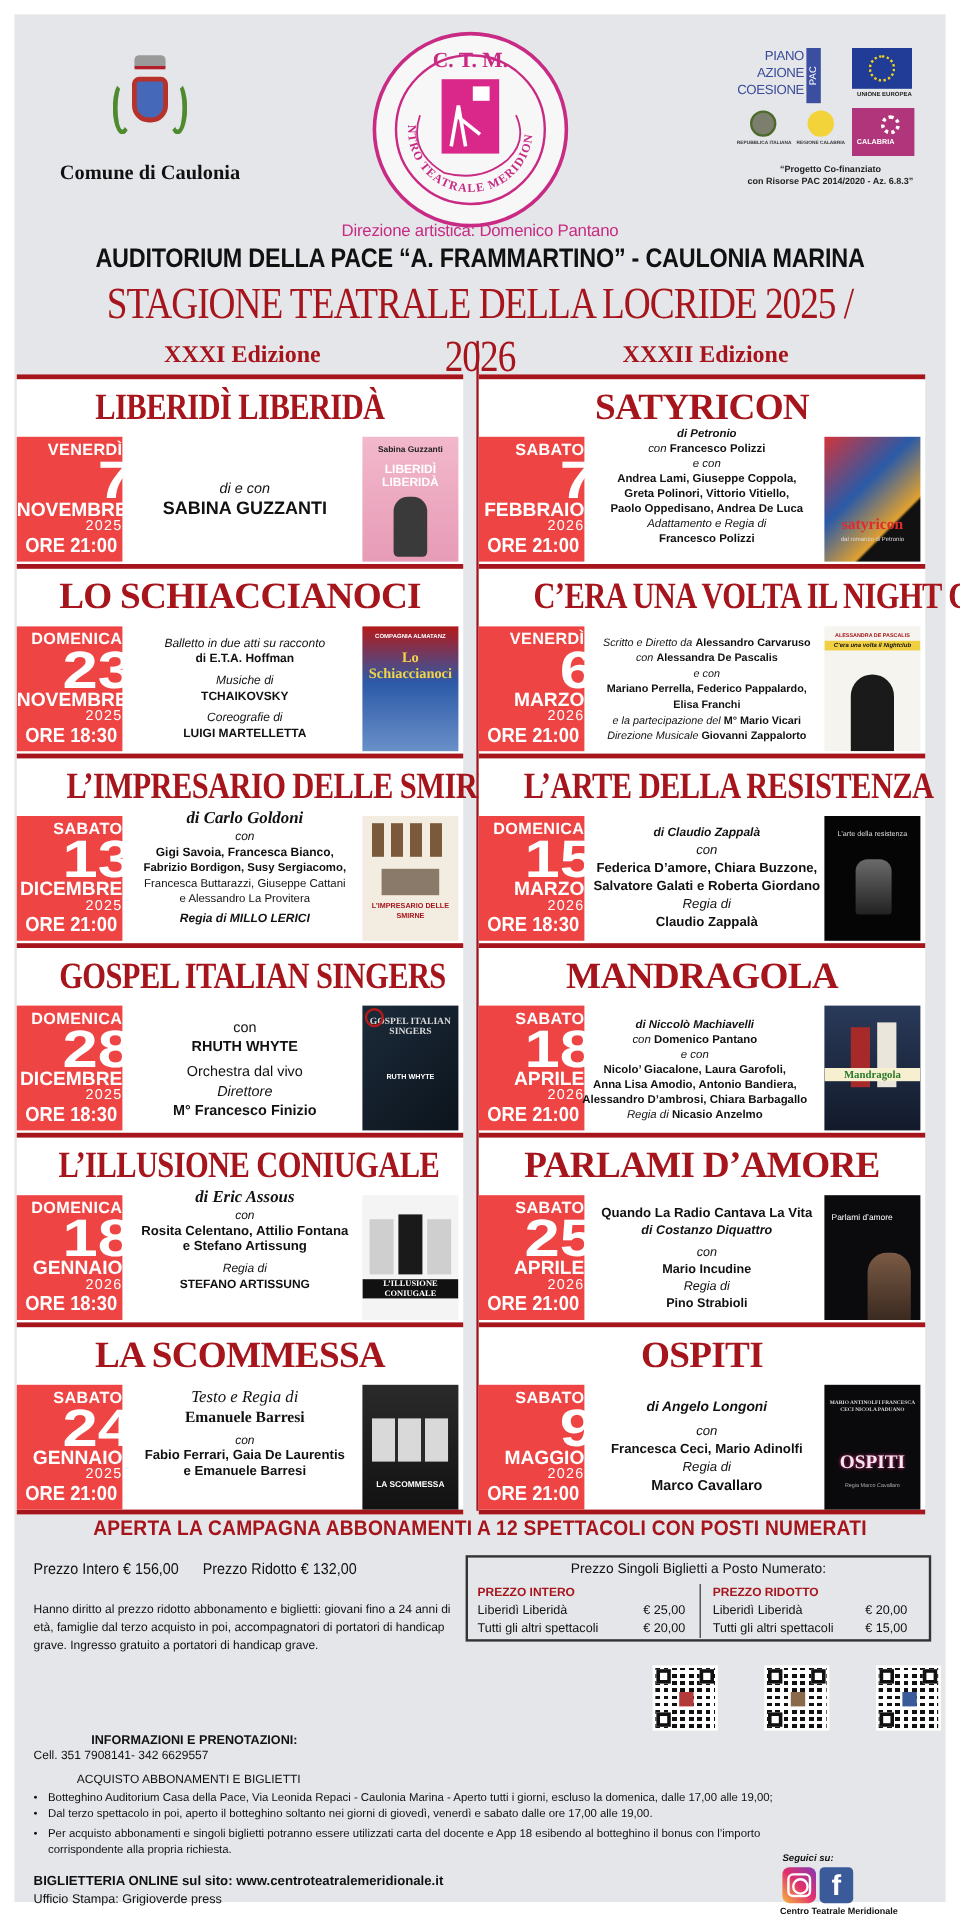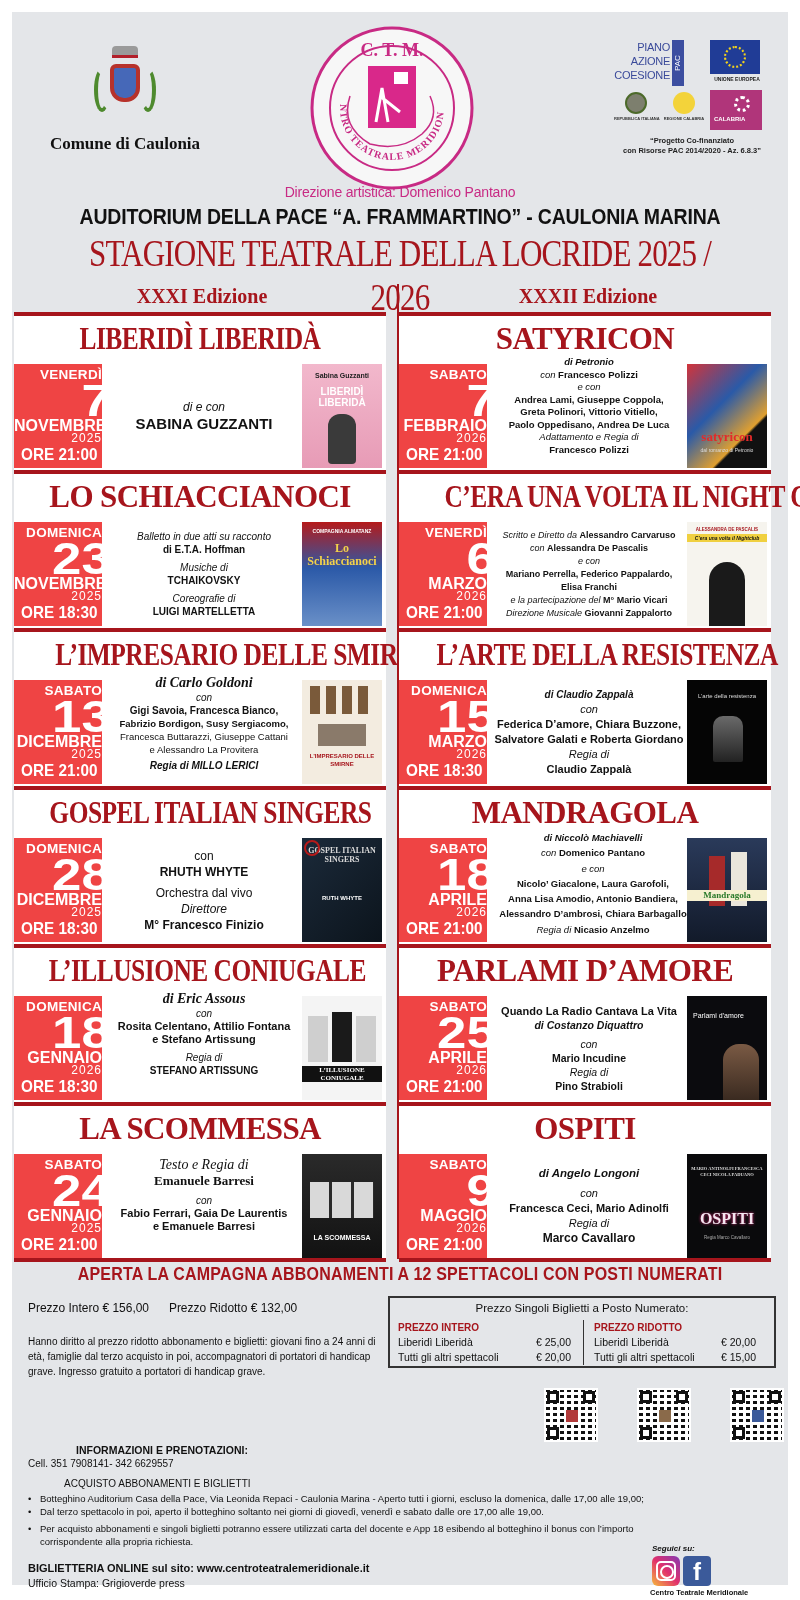--- a/index.html
+++ b/index.html
@@ -433,21 +433,21 @@
     <div class="card">
       <div class="card-title wide"><span>MANDRAGOLA</span></div>
       <div class="card-body">
         <div class="datebox">
           <div class="d-day">SABATO</div>
           <div class="d-num">18</div>
           <div class="d-month">APRILE</div>
           <div class="d-year">2026</div>
           <div class="d-time">ORE 21:00</div>
         </div>
-        <div class="credits" style="font-size:9.5px;line-height:12.5px;width:200px;left:94px;justify-content:space-between;top:-6px;">
+        <div class="credits" style="font-size:9.5px;line-height:12.5px;width:200px;left:80px;justify-content:flex-end;top:-6px;">
           <div class="it b">di Niccolò Machiavelli</div>
           <div><span class="it">con</span> <span class="b">Domenico Pantano</span></div>
           <div class="it">e con</div>
           <div class="b">Nicolo’ Giacalone, Laura Garofoli,</div>
           <div class="b">Anna Lisa Amodio, Antonio Bandiera,</div>
           <div class="b">Alessandro D’ambrosi, Chiara Barbagallo</div>
           <div><span class="it">Regia di</span> <span class="b">Nicasio Anzelmo</span></div>
         </div>
         <div class="poster-img" style="background:linear-gradient(#2a3a5a,#121a2a);">
           <div style="position:absolute;left:22px;top:18px;width:16px;height:50px;background:#a62a2a;"></div>

